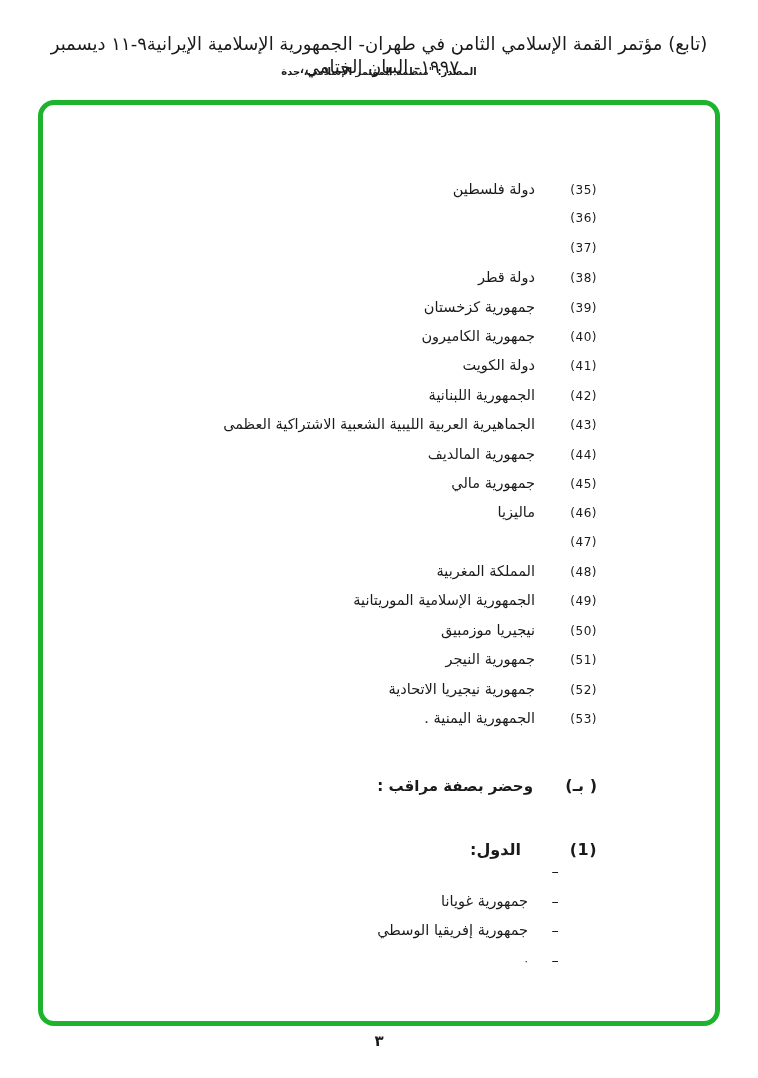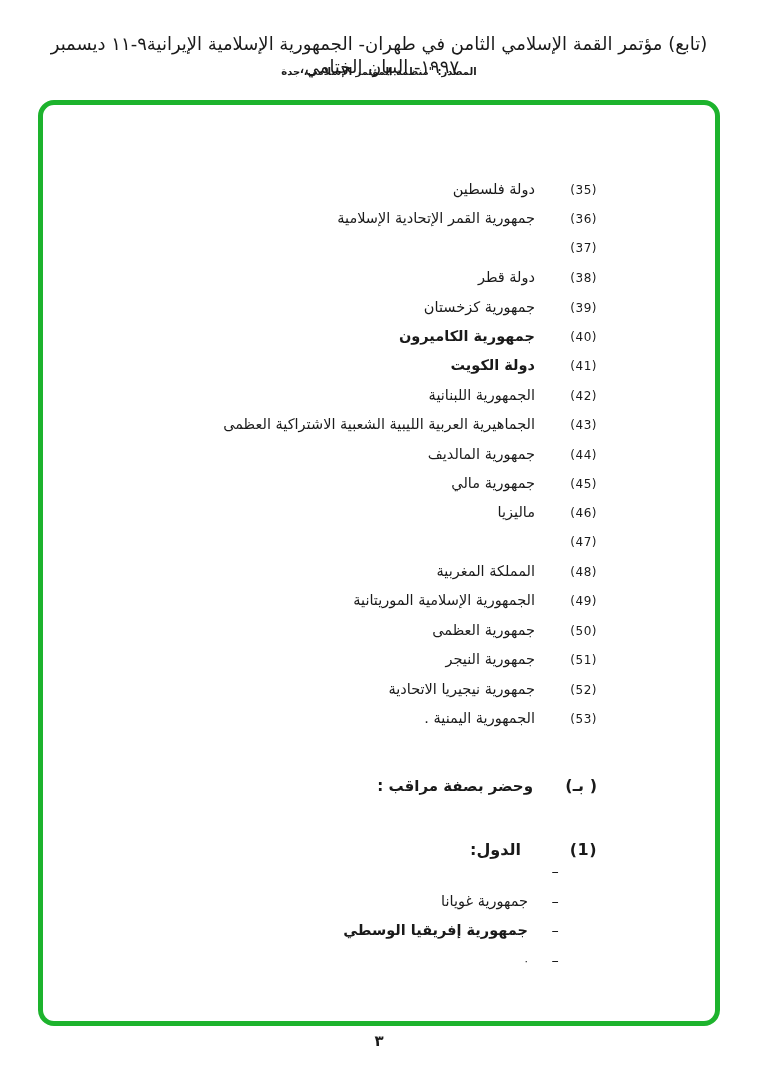--- a/index.html
+++ b/index.html
@@ -24,21 +24,21 @@
   }
   .m-row{
     display:flex;direction:rtl;align-items:baseline;column-gap:16px;
     height:29.4px;line-height:29.4px;font-size:14.5px;white-space:nowrap;
   }
   .num{
     direction:ltr;unicode-bidi:isolate;flex:0 0 46px;text-align:right;
     font-size:12px;letter-spacing:.5px;
   }
   .country{text-align:right;}
-  .bold{font-weight:bold;}
+  .bold{font-weight:normal;}
   .obs-header{
     position:absolute;top:666px;right:118px;left:15px;
     display:flex;direction:rtl;column-gap:18px;align-items:baseline;
     font-weight:bold;font-size:15px;height:30px;line-height:30px;white-space:nowrap;
   }
   .obs-group{
     position:absolute;top:730px;right:118px;left:15px;
     display:flex;direction:rtl;column-gap:30px;align-items:baseline;
     font-weight:bold;font-size:16px;height:30px;line-height:30px;white-space:nowrap;
   }
@@ -65,21 +65,20 @@
 
 <div class="frame" style="border-color: rgb(29, 179, 45);">
 
   <div class="member-list">
     <div class="m-row">
         <span class="num">(35)</span>
         <span class="country">دولة فلسطين</span>
       </div>
     <div class="m-row">
         <span class="num">(36)</span>
-        <span class="country">جمهورية القمر الإتحادية الإسلامية</span>
       </div>
     <div class="m-row">
         <span class="num">(37)</span>
       </div>
     <div class="m-row">
         <span class="num">(38)</span>
         <span class="country">دولة قطر</span>
       </div>
     <div class="m-row">
         <span class="num">(39)</span>
@@ -119,21 +118,21 @@
     <div class="m-row">
         <span class="num">(48)</span>
         <span class="country">المملكة المغربية</span>
       </div>
     <div class="m-row">
         <span class="num">(49)</span>
         <span class="country">الجمهورية الإسلامية الموريتانية</span>
       </div>
     <div class="m-row">
         <span class="num">(50)</span>
-        <span class="country">جمهورية العظمى</span>
+        <span class="country">نيجيريا موزمبيق</span>
       </div>
     <div class="m-row">
         <span class="num">(51)</span>
         <span class="country">جمهورية النيجر</span>
       </div>
     <div class="m-row">
         <span class="num">(52)</span>
         <span class="country">جمهورية نيجيريا الاتحادية</span>
       </div>
     <div class="m-row">

